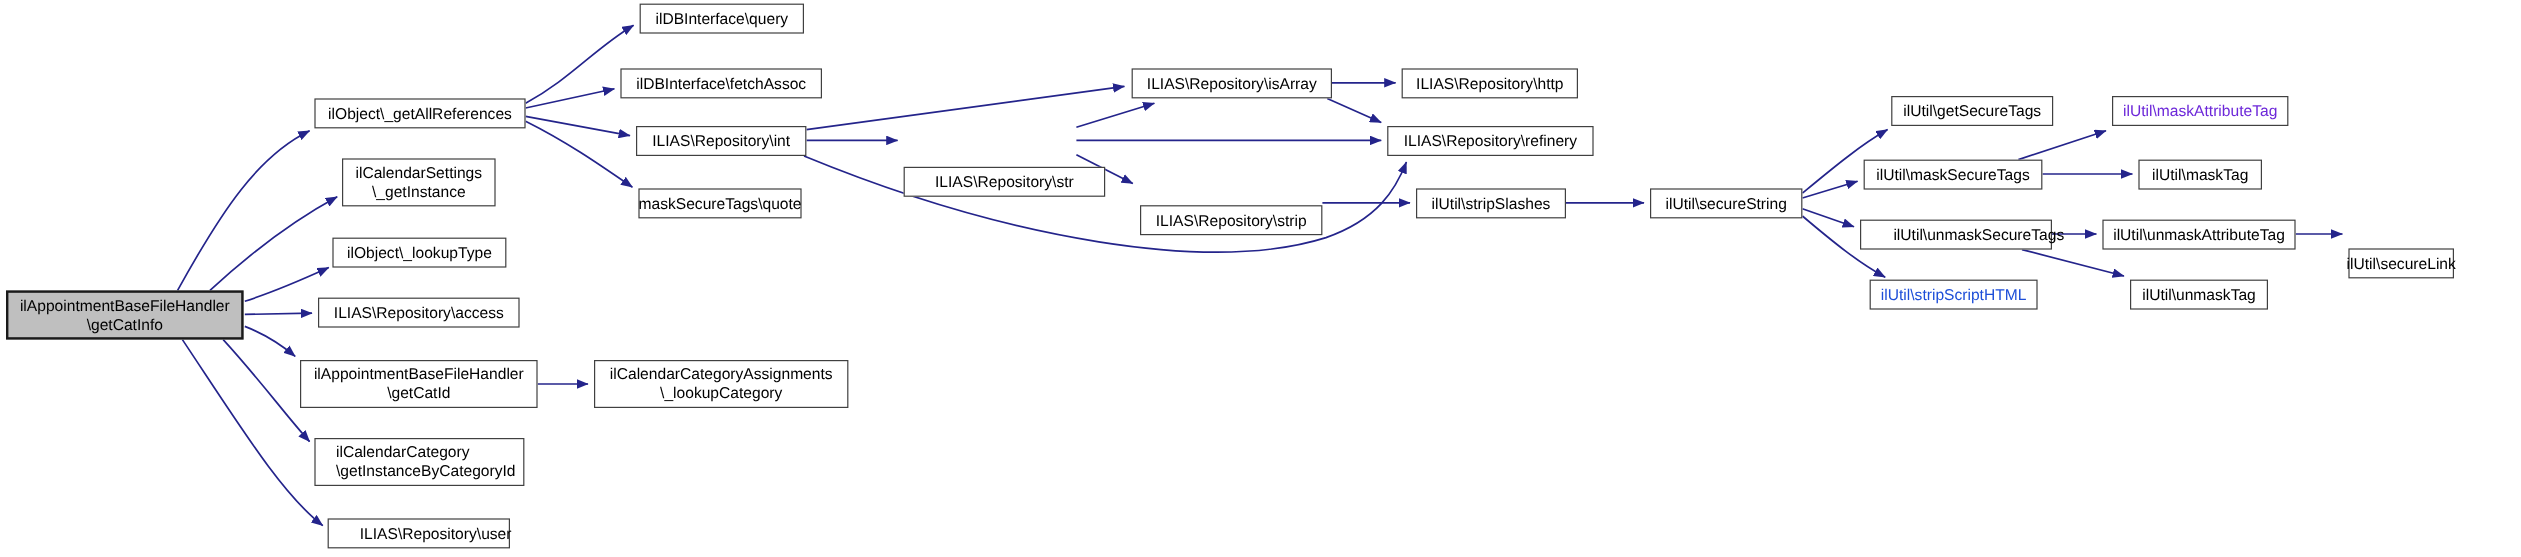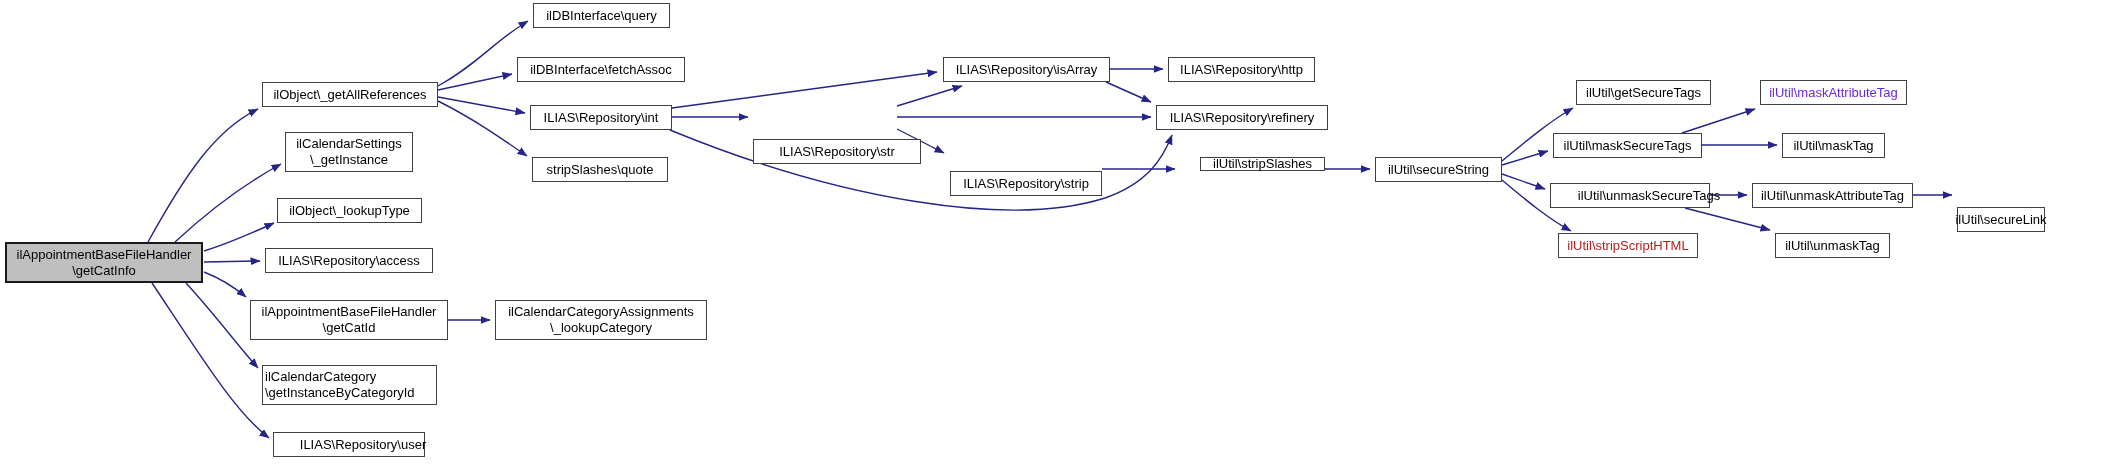--- a/index.html
+++ b/index.html
@@ -37,21 +37,21 @@
     white-space: nowrap;
     cursor: pointer;
   }
   .node.root {
     background: #bfbfbf;
     border: 2px solid #1a1a1a;
   }
   .node.align-left {
     align-items: flex-start;
     text-align: left;
-    padding-left: 2px;
+    padding-left: 17px;
     justify-content: center;
   }
   .node .line {
     display: block;
   }
 </style>
 </head>
 <body>
 
 <div id="graph" style="width: 2101px; height: 464px; background: rgb(255, 255, 255);">
@@ -127,57 +127,57 @@
       <div class="node" style="left: 533px; top: 3px; width: 137px; height: 25px; background: rgb(255, 255, 255); border-color: rgb(64, 64, 64); color: rgb(0, 0, 0);">
         <span class="line">ilDBInterface\query</span>
       </div>
       <div class="node" style="left: 517px; top: 57px; width: 168px; height: 25px; background: rgb(255, 255, 255); border-color: rgb(64, 64, 64); color: rgb(0, 0, 0);">
         <span class="line">ilDBInterface\fetchAssoc</span>
       </div>
       <div class="node" style="left: 530px; top: 105px; width: 142px; height: 25px; background: rgb(255, 255, 255); border-color: rgb(64, 64, 64); color: rgb(0, 0, 0);">
         <span class="line">ILIAS\Repository\int</span>
       </div>
       <div class="node" style="left: 532px; top: 157px; width: 136px; height: 25px; background: rgb(255, 255, 255); border-color: rgb(64, 64, 64); color: rgb(0, 0, 0);">
-        <span class="line">stripSlashes\quote</span>
+        <span class="line">maskSecureTags\quote</span>
       </div>
       <div class="node" style="left: 495px; top: 300px; width: 212px; height: 40px; background: rgb(255, 255, 255); border-color: rgb(64, 64, 64); color: rgb(0, 0, 0);">
         <span class="line">ilCalendarCategoryAssignments</span>
         <span class="line">\_lookupCategory</span>
       </div>
       <div class="node" style="left: 753px; top: 105px; width: 168px; height: 25px; background: rgb(255, 255, 255); border-color: rgb(64, 64, 64); color: rgb(0, 0, 0); margin-top: 34px;">
         <span class="line">ILIAS\Repository\str</span>
       </div>
       <div class="node" style="left: 943px; top: 57px; width: 167px; height: 25px; background: rgb(255, 255, 255); border-color: rgb(64, 64, 64); color: rgb(0, 0, 0);">
         <span class="line">ILIAS\Repository\isArray</span>
       </div>
       <div class="node" style="left: 950px; top: 157px; width: 152px; height: 25px; background: rgb(255, 255, 255); border-color: rgb(64, 64, 64); color: rgb(0, 0, 0); margin-top: 14px;">
         <span class="line">ILIAS\Repository\strip</span>
       </div>
       <div class="node" style="left: 1168px; top: 57px; width: 147px; height: 25px; background: rgb(255, 255, 255); border-color: rgb(64, 64, 64); color: rgb(0, 0, 0);">
         <span class="line">ILIAS\Repository\http</span>
       </div>
       <div class="node" style="left: 1156px; top: 105px; width: 172px; height: 25px; background: rgb(255, 255, 255); border-color: rgb(64, 64, 64); color: rgb(0, 0, 0);">
         <span class="line">ILIAS\Repository\refinery</span>
       </div>
-      <div class="node" style="left: 1180px; top: 157px; width: 125px; height: 14px; background: rgb(255, 255, 255); border-color: rgb(64, 64, 64); color: rgb(0, 0, 0); margin-left: 20px;">
+      <div class="node" style="left: 1180px; top: 157px; width: 125px; height: 25px; background: rgb(255, 255, 255); border-color: rgb(64, 64, 64); color: rgb(0, 0, 0);">
         <span class="line">ilUtil\stripSlashes</span>
       </div>
       <div class="node" style="left: 1375px; top: 157px; width: 127px; height: 25px; background: rgb(255, 255, 255); border-color: rgb(64, 64, 64); color: rgb(0, 0, 0);">
         <span class="line">ilUtil\secureString</span>
       </div>
       <div class="node" style="left: 1560px; top: 80px; width: 135px; height: 25px; background: rgb(255, 255, 255); border-color: rgb(64, 64, 64); color: rgb(0, 0, 0); margin-left: 16px;">
         <span class="line">ilUtil\getSecureTags</span>
       </div>
       <div class="node" style="left: 1553px; top: 133px; width: 149px; height: 25px; background: rgb(255, 255, 255); border-color: rgb(64, 64, 64); color: rgb(0, 0, 0);">
         <span class="line">ilUtil\maskSecureTags</span>
       </div>
       <div class="node" style="left: 1550px; top: 183px; width: 160px; height: 25px; background: rgb(255, 255, 255); border-color: rgb(64, 64, 64); color: rgb(0, 0, 0); padding-left: 38px;">
         <span class="line">ilUtil\unmaskSecureTags</span>
       </div>
-      <div class="node" style="left: 1558px; top: 233px; width: 140px; height: 25px; background: rgb(255, 255, 255); border-color: rgb(64, 64, 64); color: #b91c1c; align-items: center;">
+      <div class="node" style="left: 1558px; top: 233px; width: 140px; height: 25px; background: rgb(255, 255, 255); border-color: rgb(64, 64, 64); color: #1d4ed8; align-items: center;">
         <span class="line">ilUtil\stripScriptHTML</span>
       </div>
       <div class="node" style="left: 1760px; top: 80px; width: 147px; height: 25px; background: rgb(255, 255, 255); border-color: rgb(64, 64, 64); color: #6d28d9;">
         <span class="line">ilUtil\maskAttributeTag</span>
       </div>
       <div class="node" style="left: 1782px; top: 133px; width: 103px; height: 25px; background: rgb(255, 255, 255); border-color: rgb(64, 64, 64); color: rgb(0, 0, 0);">
         <span class="line">ilUtil\maskTag</span>
       </div>
       <div class="node" style="left: 1752px; top: 183px; width: 161px; height: 25px; background: rgb(255, 255, 255); border-color: rgb(64, 64, 64); color: rgb(0, 0, 0);">
         <span class="line">ilUtil\unmaskAttributeTag</span>

